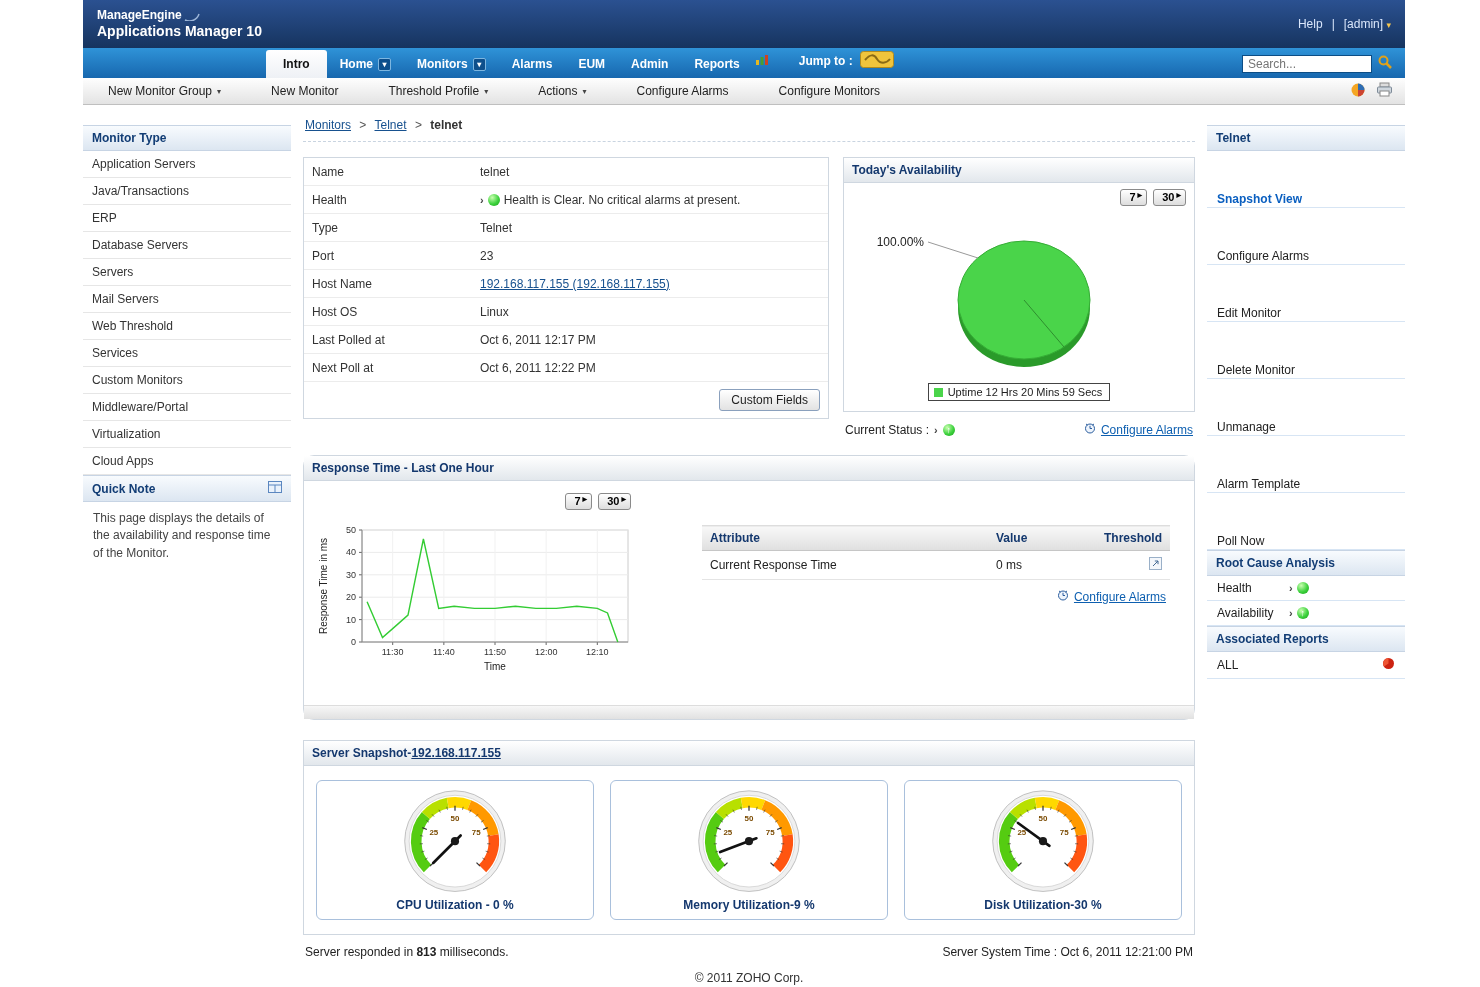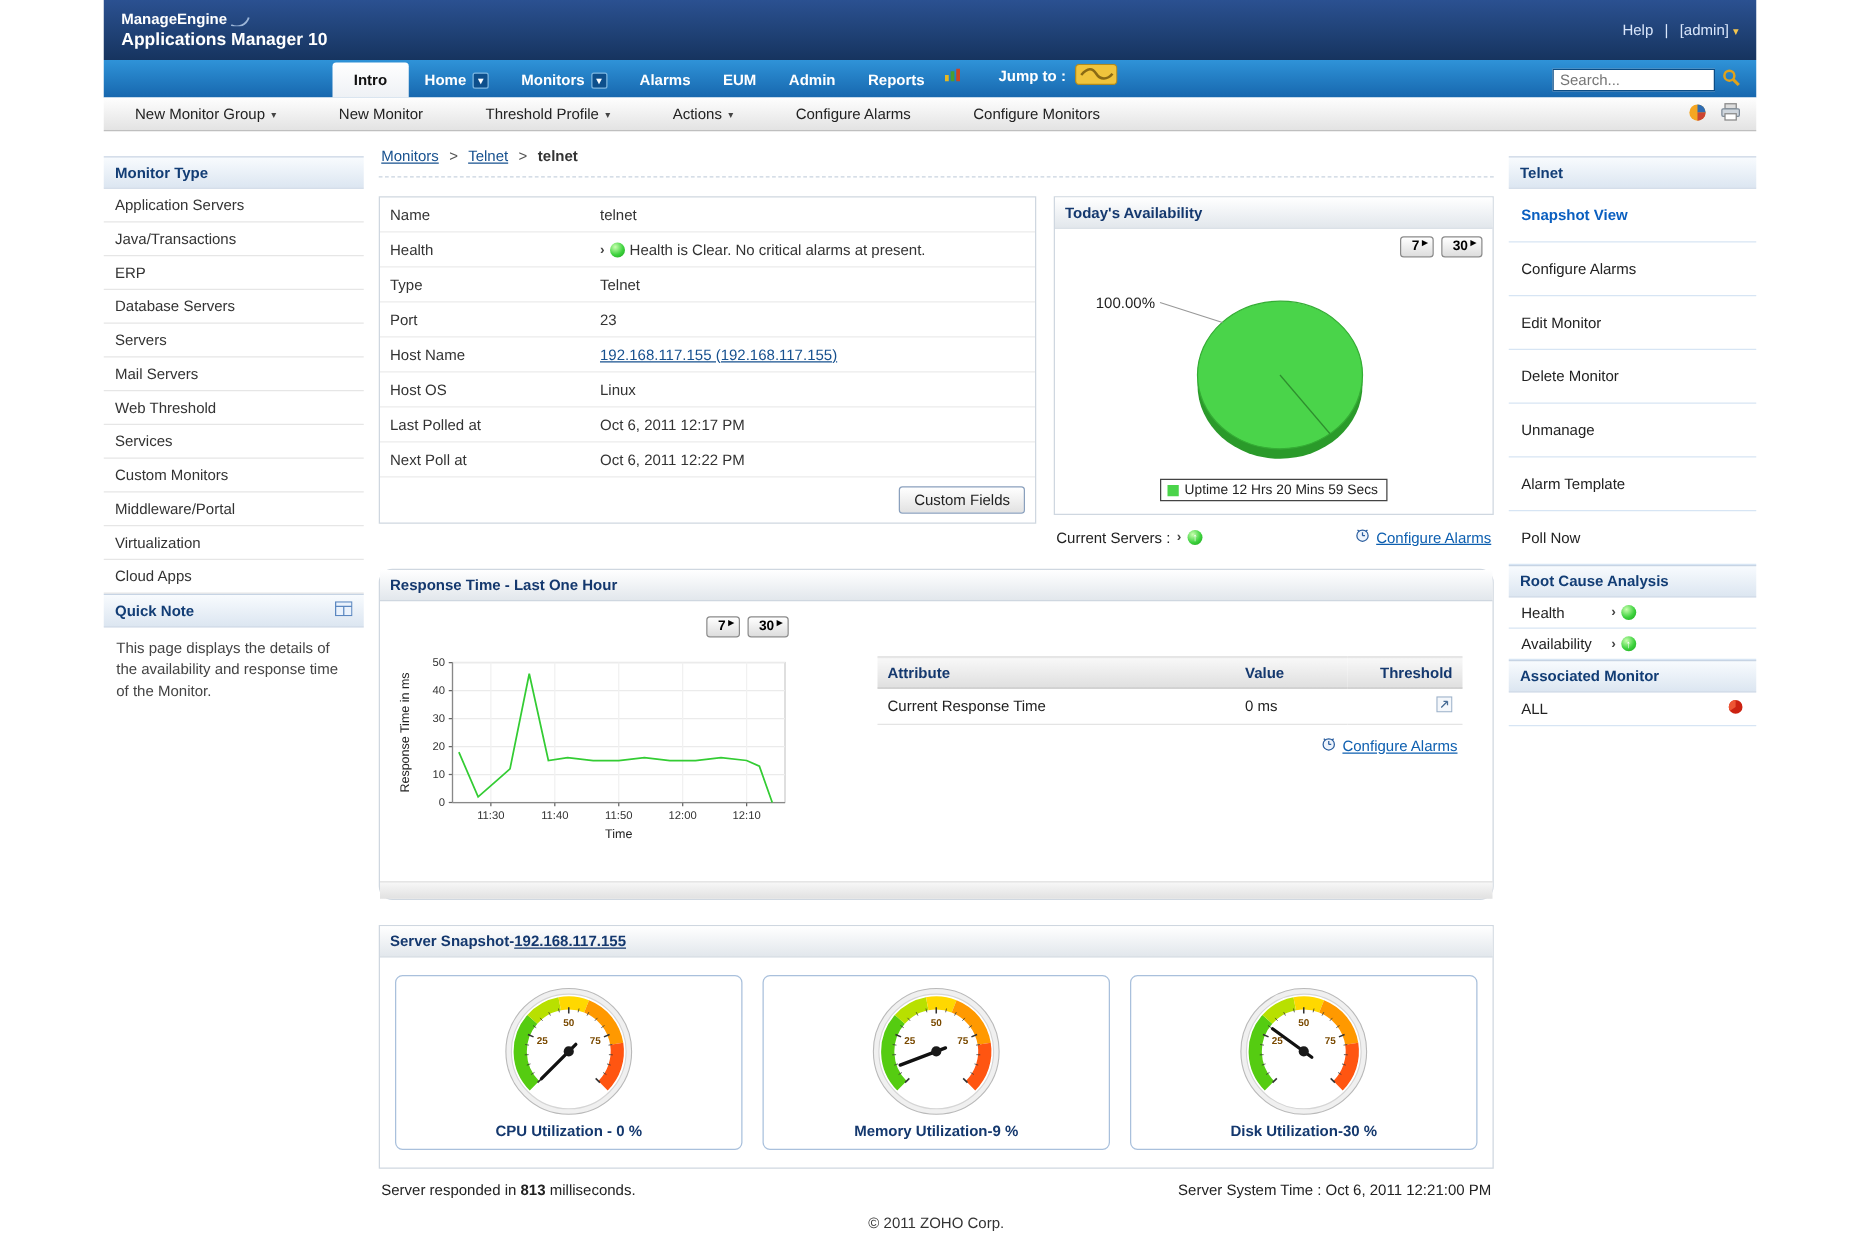--- a/index.html
+++ b/index.html
@@ -37,21 +37,21 @@
   
   .content { display:flex; align-items:stretch; min-height:858px; }
   .left-sidebar { width:208px; flex:none; padding-top:20px; }
   .main { flex:1; min-width:0; padding:0 12px; }
   .right-sidebar { width:198px; flex:none; padding-top:20px; }
 
   .side-header { background:linear-gradient(#f8fbfe,#dce6f1); border-top:1px solid #c7d4e4; border-bottom:1px solid #c7d4e4; color:#123d75; font-weight:bold; padding:5px 9px; display:flex; align-items:center; justify-content:space-between; }
   .side-item { padding:6px 9px; border-bottom:1px solid #e6e6e6; color:#333; cursor:pointer; }
   .quick-note-text { padding:8px 10px; color:#444; line-height:1.45; }
 
-  .rs-item { padding:14px 10px; border-bottom:1px solid #d7e5f4; color:#222; cursor:pointer; }
+  .rs-item { padding:1px 10px; border-bottom:1px solid #d7e5f4; color:#222; cursor:pointer;margin-top:40px; }
   .rs-item.active { color:#0a5fc0; font-weight:bold; }
   .rs-row { display:flex; align-items:center; gap:4px; padding:5px 10px; border-bottom:1px solid #d7e5f4; }
   .rs-row .lbl { width:68px; }
   .rs-row .push { margin-left:auto; }
 
   
   .breadcrumb { padding:13px 2px 9px; border-bottom:1px dashed #c9d4e0; margin-bottom:15px; color:#333; }
   .breadcrumb a { color:#17518f; text-decoration:underline; cursor:pointer; }
   .bsep { margin:0 5px; color:#555; }
   .bcurrent { font-weight:bold; }
@@ -331,21 +331,21 @@
                   <line x1="126" y1="52" x2="76" y2="36" stroke="#999"></line>
                   <text x="72" y="40" text-anchor="end" font-size="12" fill="#222">100.00%</text>
                 </svg>
               <div class="legend-box">
                 <span class="swatch" style="background: rgb(74, 212, 74);"></span>
                 <span>Uptime 12 Hrs 20 Mins 59 Secs</span>
               </div>
             </div>
           </div>
           <div class="status-row">
-            <span>Current Servers :</span>
+            <span>Current Status :</span>
             <span class="larrow">›</span>
             <span class="ball">
                 <span class="up">↑</span>
               </span>
             <span class="status-right">
               <span>
                 <svg width="12" height="12" viewBox="0 0 12 12">
                     <circle cx="6" cy="6.5" r="4.5" fill="#eef4fc" stroke="#2a5d9e"></circle>
                     <line x1="6" y1="6.5" x2="6" y2="3.8" stroke="#2a5d9e"></line>
                     <line x1="6" y1="6.5" x2="8" y2="6.5" stroke="#2a5d9e"></line>
@@ -603,21 +603,21 @@
         <span class="larrow">›</span>
         <span class="ball"></span>
       </div>
       <div class="rs-row">
         <span class="lbl">Availability</span>
         <span class="larrow">›</span>
         <span class="ball">
             <span class="up">↑</span>
           </span>
       </div>
-      <div class="side-header">Associated Monitor</div>
+      <div class="side-header">Associated Reports</div>
       <div class="rs-row">
         <span class="lbl">ALL</span>
         <span class="push">
           <svg width="13" height="13" viewBox="0 0 13 13">
               <circle cx="6.5" cy="6.5" r="5.5" fill="#cc2211"></circle>
               <path d="M6.5 6.5 L6.5 1 A5.5 5.5 0 0 0 2 9.5 Z" fill="#ee5533"></path>
             </svg>
         </span>
       </div>
     </div>

